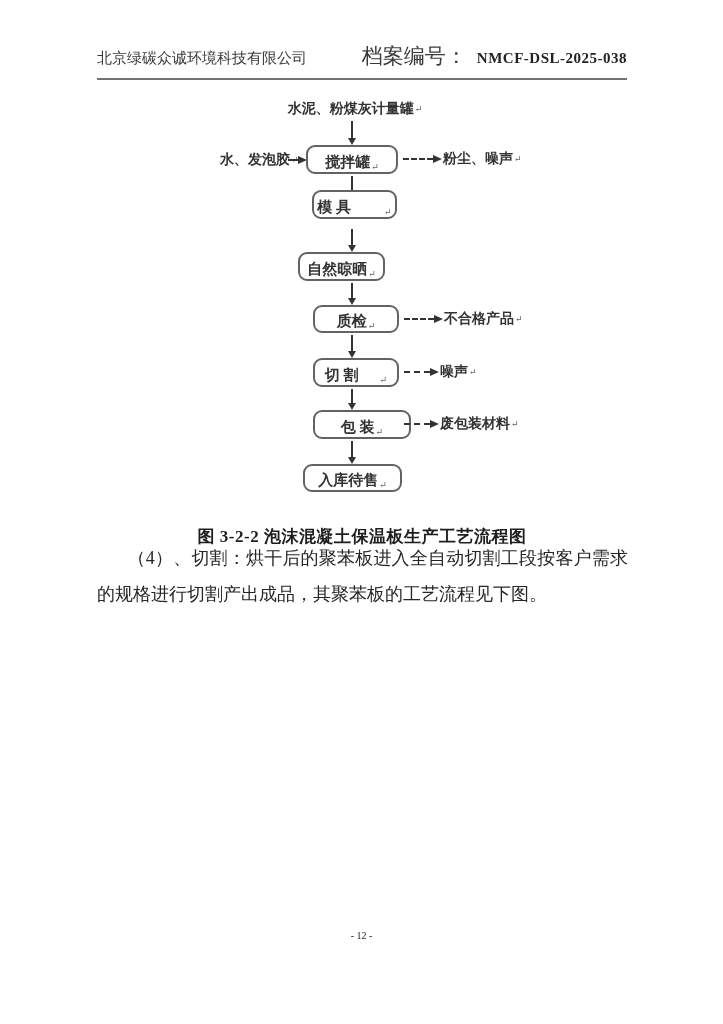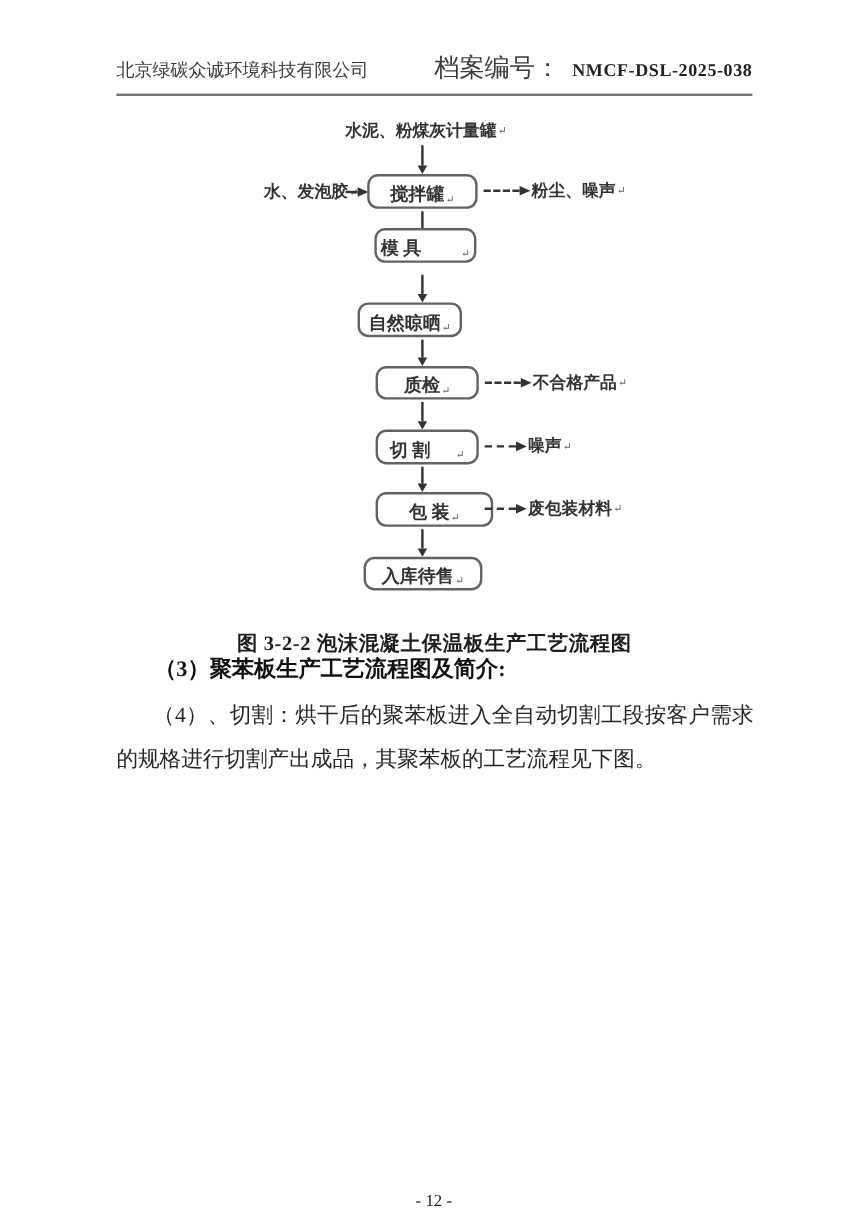--- a/index.html
+++ b/index.html
@@ -101,22 +101,22 @@
     font-size: 18px; line-height: 36px; color: #262626;
     text-align: justify;
   }
   .body-text .heading {
     font-weight: bold; font-size: 18.5px; color: #111;
     text-indent: 1.7em; margin-bottom: 2px;
   }
   .body-text p { text-indent: 1.7em; }
 
   .footer {
-    position: absolute; left: 0; top: 994px; width: 723px;
-    text-align: center; font-size: 14px; color: #222;
+    position: absolute; left: 0; top: 930px; width: 723px;
+    text-align: center; font-size: 10px; color: #222;
   }
 </style>
 </head>
 <body>
 
 <div class="page">
 
   <div class="header">
     <span>北京绿碳众诚环境科技有限公司</span>
     <span class="header-right">
@@ -170,19 +170,18 @@
 
     <div class="varrow va6"></div>
 
     <div class="fc-box b7"><span>入库待售</span><span class="pmark">↵</span></div>
 
   </div>
 
   <div class="caption">图 3-2-2 泡沫混凝土保温板生产工艺流程图</div>
 
   <div class="body-text">
-    <div class="heading">（3）聚苯板生产工艺流程图及简介:</div>
     <p>（4）、切割：烘干后的聚苯板进入全自动切割工段按客户需求的规格进行切割产出成品，其聚苯板的工艺流程见下图。</p>
   </div>
 
   <div class="footer">- 12 -</div>
 
 </div>
 
 </body></html>

